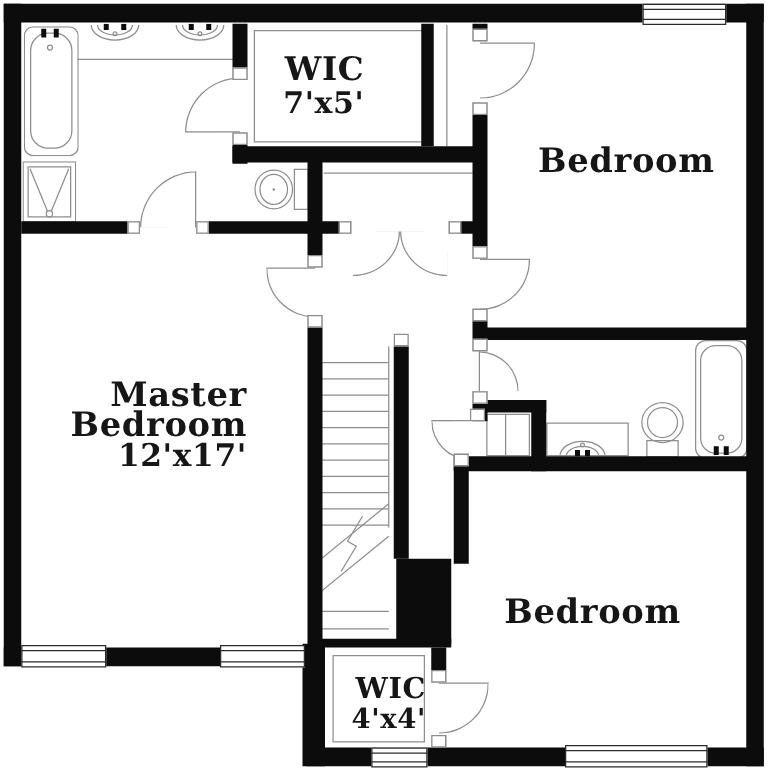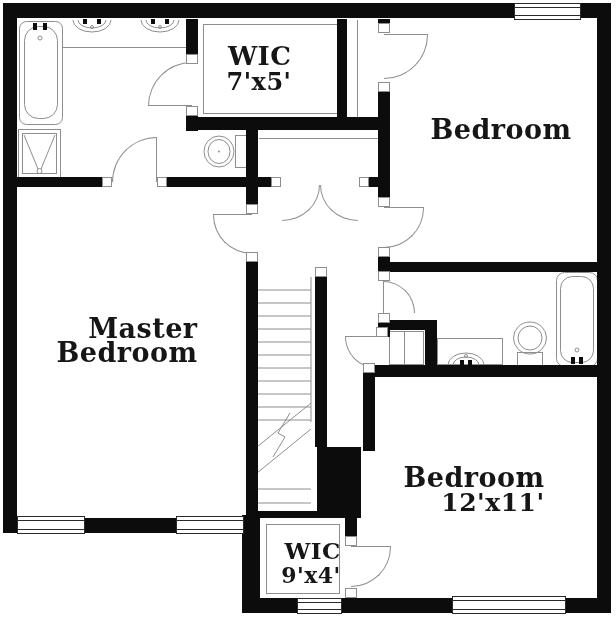--- a/index.html
+++ b/index.html
@@ -216,25 +216,25 @@
   </div>
 
   <div class="room-label" style="left:501px;top:129px;font-size:27px;line-height:25px">
     <div>Bedroom</div>
   </div>
 
 
   <div class="room-label" style="left:127px;top:341px;font-size:27px;line-height:24px">
     <div>Master</div>
     <div>Bedroom</div>
+    <div style="font-size:25px">12'x17'</div>
   </div>
 
   <div class="room-label" style="left:474px;top:490px;font-size:27px;line-height:25px">
     <div>Bedroom</div>
-    <div style="font-size:25px">12'x11'</div>
   </div>
 
   <div class="room-label" style="left:311px;top:563px;font-size:23px;line-height:24px">
     <div>WIC</div>
-    <div style="font-size:22px">9'x4'</div>
+    <div style="font-size:22px">4'x4'</div>
   </div>
 
 </div>
 
 </body></html>

